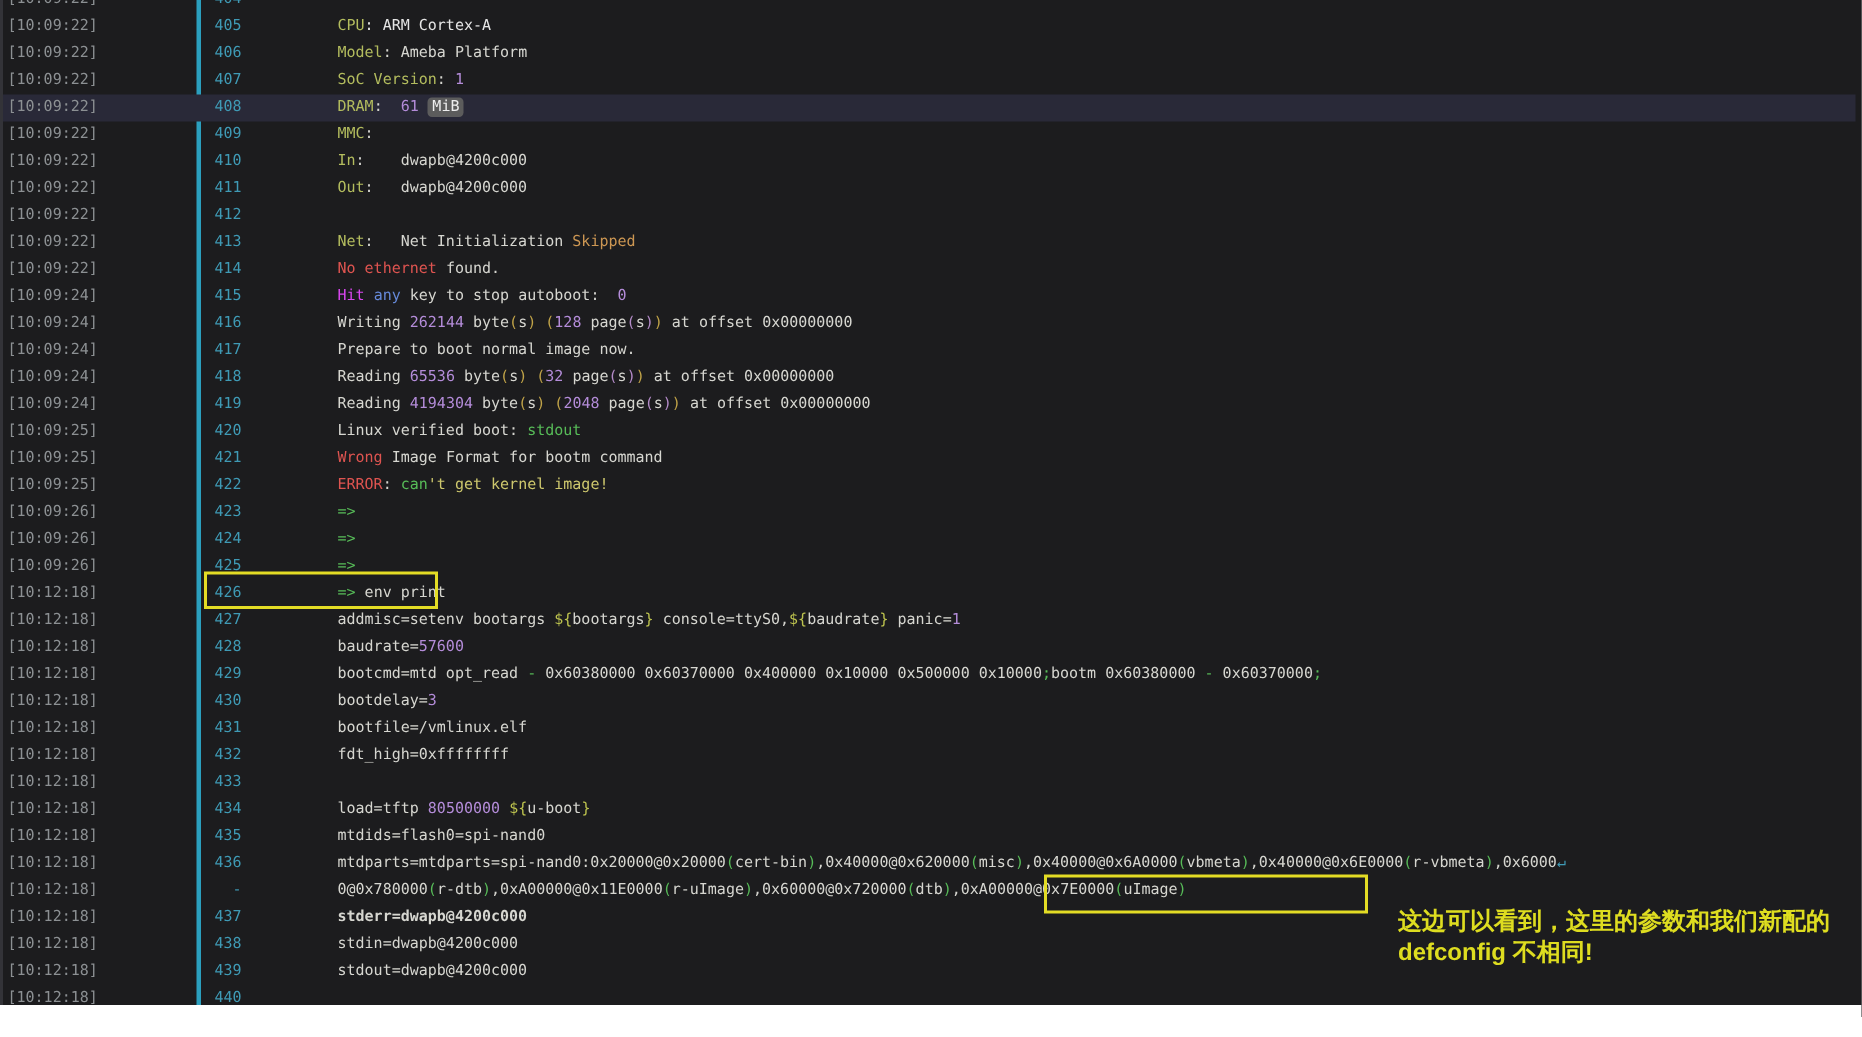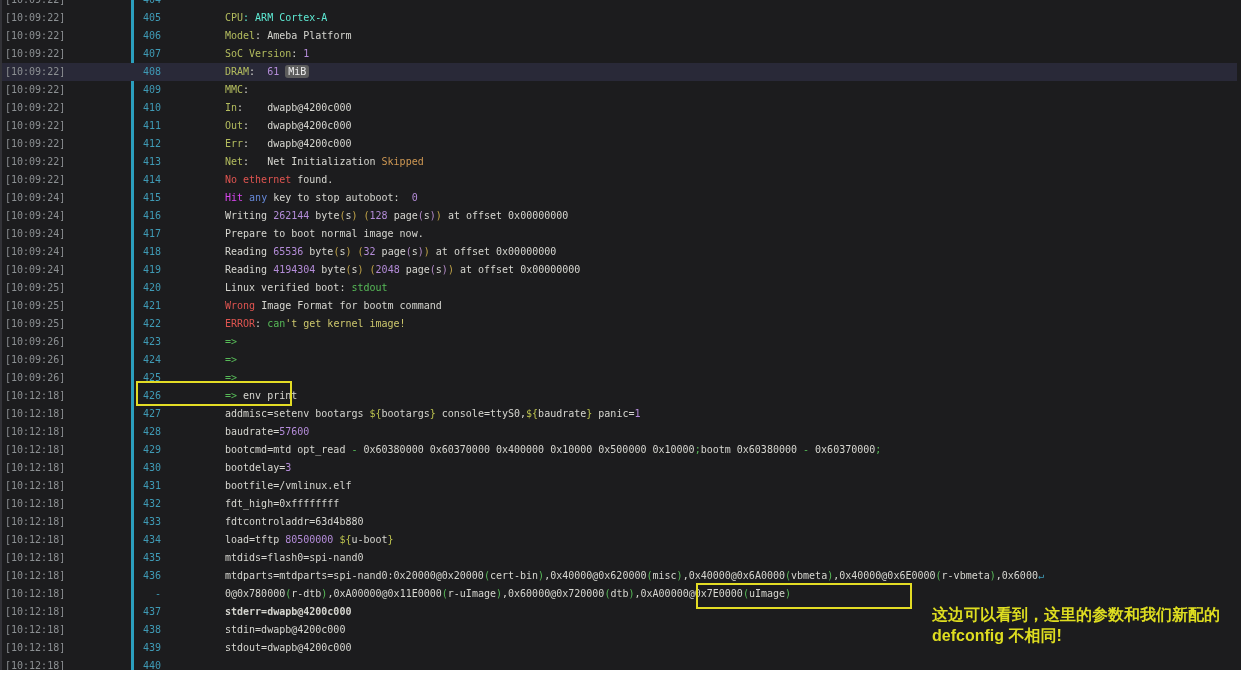--- a/index.html
+++ b/index.html
@@ -34,49 +34,49 @@
     font-size:16px;line-height:21px;font-weight:600;
   }
 </style>
 </head>
 <body>
 
 <div id="log-viewer">
   <div id="gutter-separator"></div>
   <div id="rows">
       <div class="row"><span class="ts">[10:09:22]</span><span class="lnum">404</span><span class="content"></span></div>
-      <div class="row"><span class="ts">[10:09:22]</span><span class="lnum">405</span><span class="content"><span style="color: rgb(179, 188, 94);">CPU</span><span style="color: #5eead4;">: ARM Cortex-A</span></span></div>
+      <div class="row"><span class="ts">[10:09:22]</span><span class="lnum">405</span><span class="content"><span style="color: rgb(179, 188, 94);">CPU</span><span style="color: #e5e5e5;">: ARM Cortex-A</span></span></div>
       <div class="row"><span class="ts">[10:09:22]</span><span class="lnum">406</span><span class="content"><span style="color: rgb(179, 188, 94);">Model</span><span style="color: rgb(214, 214, 208);">: Ameba Platform</span></span></div>
       <div class="row"><span class="ts">[10:09:22]</span><span class="lnum">407</span><span class="content"><span style="color: rgb(179, 188, 94);">SoC Version</span><span style="color: rgb(214, 214, 208);">: </span><span style="color: rgb(180, 140, 217);">1</span></span></div>
       <div class="row hl"><span class="ts">[10:09:22]</span><span class="lnum">408</span><span class="content"><span style="color: rgb(179, 188, 94);">DRAM</span><span style="color: rgb(214, 214, 208);">:  </span><span style="color: rgb(180, 140, 217);">61</span><span style="color: rgb(214, 214, 208);"> </span><span class="seg-match">MiB</span></span></div>
       <div class="row"><span class="ts">[10:09:22]</span><span class="lnum">409</span><span class="content"><span style="color: rgb(179, 188, 94);">MMC</span><span style="color: rgb(214, 214, 208);">:</span></span></div>
       <div class="row"><span class="ts">[10:09:22]</span><span class="lnum">410</span><span class="content"><span style="color: rgb(179, 188, 94);">In</span><span style="color: rgb(214, 214, 208);">:    dwapb@4200c000</span></span></div>
       <div class="row"><span class="ts">[10:09:22]</span><span class="lnum">411</span><span class="content"><span style="color: rgb(179, 188, 94);">Out</span><span style="color: rgb(214, 214, 208);">:   dwapb@4200c000</span></span></div>
-      <div class="row"><span class="ts">[10:09:22]</span><span class="lnum">412</span><span class="content"><span style="color: rgb(179, 188, 94);">Err</span><span style="color: rgb(214, 214, 208);">:   dwapb@4200c000</span></span></div>
+      <div class="row"><span class="ts">[10:09:22]</span><span class="lnum">412</span></div>
       <div class="row"><span class="ts">[10:09:22]</span><span class="lnum">413</span><span class="content"><span style="color: rgb(179, 188, 94);">Net</span><span style="color: rgb(214, 214, 208);">:   Net Initialization </span><span style="color: rgb(205, 151, 83);">Skipped</span></span></div>
       <div class="row"><span class="ts">[10:09:22]</span><span class="lnum">414</span><span class="content"><span style="color: rgb(222, 84, 80);">No ethernet</span><span style="color: rgb(214, 214, 208);"> found.</span></span></div>
       <div class="row"><span class="ts">[10:09:24]</span><span class="lnum">415</span><span class="content"><span style="color: #d946ef;">Hit </span><span style="color: rgb(102, 137, 217);">any</span><span style="color: rgb(214, 214, 208);"> key to stop autoboot:  </span><span style="color: rgb(180, 140, 217);">0</span></span></div>
       <div class="row"><span class="ts">[10:09:24]</span><span class="lnum">416</span><span class="content"><span style="color: rgb(214, 214, 208);">Writing </span><span style="color: rgb(180, 140, 217);">262144</span><span style="color: rgb(214, 214, 208);"> byte</span><span style="color: rgb(192, 163, 72);">(</span><span style="color: rgb(214, 214, 208);">s</span><span style="color: rgb(192, 163, 72);">)</span><span style="color: rgb(214, 214, 208);"> </span><span style="color: rgb(192, 163, 72);">(</span><span style="color: rgb(180, 140, 217);">128</span><span style="color: rgb(214, 214, 208);"> page</span><span style="color: rgb(180, 139, 201);">(</span><span style="color: rgb(214, 214, 208);">s</span><span style="color: rgb(180, 139, 201);">)</span><span style="color: rgb(192, 163, 72);">)</span><span style="color: rgb(214, 214, 208);"> at offset 0x00000000</span></span></div>
       <div class="row"><span class="ts">[10:09:24]</span><span class="lnum">417</span><span class="content"><span style="color: rgb(214, 214, 208);">Prepare to boot normal image now.</span></span></div>
       <div class="row"><span class="ts">[10:09:24]</span><span class="lnum">418</span><span class="content"><span style="color: rgb(214, 214, 208);">Reading </span><span style="color: rgb(180, 140, 217);">65536</span><span style="color: rgb(214, 214, 208);"> byte</span><span style="color: rgb(192, 163, 72);">(</span><span style="color: rgb(214, 214, 208);">s</span><span style="color: rgb(192, 163, 72);">)</span><span style="color: rgb(214, 214, 208);"> </span><span style="color: rgb(192, 163, 72);">(</span><span style="color: rgb(180, 140, 217);">32</span><span style="color: rgb(214, 214, 208);"> page</span><span style="color: rgb(180, 139, 201);">(</span><span style="color: rgb(214, 214, 208);">s</span><span style="color: rgb(180, 139, 201);">)</span><span style="color: rgb(192, 163, 72);">)</span><span style="color: rgb(214, 214, 208);"> at offset 0x00000000</span></span></div>
       <div class="row"><span class="ts">[10:09:24]</span><span class="lnum">419</span><span class="content"><span style="color: rgb(214, 214, 208);">Reading </span><span style="color: rgb(180, 140, 217);">4194304</span><span style="color: rgb(214, 214, 208);"> byte</span><span style="color: rgb(192, 163, 72);">(</span><span style="color: rgb(214, 214, 208);">s</span><span style="color: rgb(192, 163, 72);">)</span><span style="color: rgb(214, 214, 208);"> </span><span style="color: rgb(192, 163, 72);">(</span><span style="color: rgb(180, 140, 217);">2048</span><span style="color: rgb(214, 214, 208);"> page</span><span style="color: rgb(180, 139, 201);">(</span><span style="color: rgb(214, 214, 208);">s</span><span style="color: rgb(180, 139, 201);">)</span><span style="color: rgb(192, 163, 72);">)</span><span style="color: rgb(214, 214, 208);"> at offset 0x00000000</span></span></div>
       <div class="row"><span class="ts">[10:09:25]</span><span class="lnum">420</span><span class="content"><span style="color: rgb(214, 214, 208); text-align: center;">Linux verified boot: </span><span style="color: rgb(87, 187, 88);">stdout</span></span></div>
       <div class="row"><span class="ts">[10:09:25]</span><span class="lnum">421</span><span class="content"><span style="color: rgb(222, 84, 80);">Wrong</span><span style="color: rgb(214, 214, 208);"> Image Format for bootm command</span></span></div>
       <div class="row"><span class="ts">[10:09:25]</span><span class="lnum">422</span><span class="content"><span style="color: rgb(222, 84, 80);">ERROR</span><span style="color: rgb(214, 214, 208);">: </span><span style="color: rgb(87, 187, 88);">can</span><span style="color: rgb(205, 199, 109);">'t get kernel image!</span></span></div>
       <div class="row"><span class="ts">[10:09:26]</span><span class="lnum">423</span><span class="content"><span style="color: rgb(87, 187, 88);">=&gt;</span></span></div>
       <div class="row"><span class="ts">[10:09:26]</span><span class="lnum">424</span><span class="content"><span style="color: rgb(87, 187, 88);">=&gt;</span></span></div>
       <div class="row"><span class="ts">[10:09:26]</span><span class="lnum">425</span><span class="content"><span style="color: rgb(87, 187, 88);">=&gt;</span></span></div>
       <div class="row"><span class="ts">[10:12:18]</span><span class="lnum">426</span><span class="content"><span style="color: rgb(87, 187, 88);">=&gt;</span><span style="color: rgb(214, 214, 208);"> env print</span></span></div>
       <div class="row"><span class="ts">[10:12:18]</span><span class="lnum">427</span><span class="content"><span style="color: rgb(214, 214, 208);">addmisc=setenv bootargs </span><span style="color: rgb(188, 194, 78);">${</span><span style="color: rgb(214, 214, 208);">bootargs</span><span style="color: rgb(188, 194, 78);">}</span><span style="color: rgb(214, 214, 208);"> console=ttyS0,</span><span style="color: rgb(188, 194, 78);">${</span><span style="color: rgb(214, 214, 208);">baudrate</span><span style="color: rgb(188, 194, 78);">}</span><span style="color: rgb(214, 214, 208);"> panic=</span><span style="color: rgb(180, 140, 217);">1</span></span></div>
       <div class="row"><span class="ts">[10:12:18]</span><span class="lnum">428</span><span class="content"><span style="color: rgb(214, 214, 208);">baudrate=</span><span style="color: rgb(180, 140, 217);">57600</span></span></div>
       <div class="row"><span class="ts">[10:12:18]</span><span class="lnum">429</span><span class="content"><span style="color: rgb(214, 214, 208);">bootcmd=mtd opt_read </span><span style="color: rgb(87, 187, 88);">-</span><span style="color: rgb(214, 214, 208);"> 0x60380000 0x60370000 0x400000 0x10000 0x500000 0x10000</span><span style="color: rgb(87, 187, 88);">;</span><span style="color: rgb(214, 214, 208);">bootm 0x60380000 </span><span style="color: rgb(87, 187, 88);">-</span><span style="color: rgb(214, 214, 208);"> 0x60370000</span><span style="color: rgb(87, 187, 88);">;</span></span></div>
       <div class="row"><span class="ts">[10:12:18]</span><span class="lnum">430</span><span class="content"><span style="color: rgb(214, 214, 208);">bootdelay=</span><span style="color: rgb(180, 140, 217);">3</span></span></div>
       <div class="row"><span class="ts">[10:12:18]</span><span class="lnum">431</span><span class="content"><span style="color: rgb(214, 214, 208);">bootfile=/vmlinux.elf</span></span></div>
       <div class="row"><span class="ts">[10:12:18]</span><span class="lnum">432</span><span class="content"><span style="color: rgb(214, 214, 208);">fdt_high=0xffffffff</span></span></div>
-      <div class="row"><span class="ts">[10:12:18]</span><span class="lnum">433</span><span class="content"><span style="color: rgb(214, 214, 208);">fdtcontroladdr=63d4b880</span></span></div>
+      <div class="row"><span class="ts">[10:12:18]</span><span class="lnum">433</span></div>
       <div class="row"><span class="ts">[10:12:18]</span><span class="lnum">434</span><span class="content"><span style="color: rgb(214, 214, 208);">load=tftp </span><span style="color: rgb(180, 140, 217);">80500000</span><span style="color: rgb(214, 214, 208);"> </span><span style="color: rgb(188, 194, 78);">${</span><span style="color: rgb(214, 214, 208);">u-boot</span><span style="color: rgb(188, 194, 78);">}</span></span></div>
       <div class="row"><span class="ts">[10:12:18]</span><span class="lnum">435</span><span class="content"><span style="color: rgb(214, 214, 208);">mtdids=flash0=spi-nand0</span></span></div>
       <div class="row"><span class="ts">[10:12:18]</span><span class="lnum">436</span><span class="content"><span style="color: rgb(214, 214, 208);">mtdparts=mtdparts=spi-nand0:0x20000@0x20000</span><span style="color: rgb(87, 187, 88);">(</span><span style="color: rgb(214, 214, 208);">cert-bin</span><span style="color: rgb(87, 187, 88);">)</span><span style="color: rgb(214, 214, 208);">,0x40000@0x620000</span><span style="color: rgb(87, 187, 88);">(</span><span style="color: rgb(214, 214, 208);">misc</span><span style="color: rgb(87, 187, 88);">)</span><span style="color: rgb(214, 214, 208);">,0x40000@0x6A0000</span><span style="color: rgb(87, 187, 88);">(</span><span style="color: rgb(214, 214, 208);">vbmeta</span><span style="color: rgb(87, 187, 88);">)</span><span style="color: rgb(214, 214, 208);">,0x40000@0x6E0000</span><span style="color: rgb(87, 187, 88);">(</span><span style="color: rgb(214, 214, 208);">r-vbmeta</span><span style="color: rgb(87, 187, 88);">)</span><span style="color: rgb(214, 214, 208);">,0x6000</span><span style="color: rgb(63, 154, 181);">↵</span></span></div>
       <div class="row"><span class="ts">[10:12:18]</span><span class="lnum">-</span><span class="content"><span style="color: rgb(214, 214, 208);">0@0x780000</span><span style="color: rgb(87, 187, 88);">(</span><span style="color: rgb(214, 214, 208);">r-dtb</span><span style="color: rgb(87, 187, 88);">)</span><span style="color: rgb(214, 214, 208);">,0xA00000@0x11E0000</span><span style="color: rgb(87, 187, 88);">(</span><span style="color: rgb(214, 214, 208);">r-uImage</span><span style="color: rgb(87, 187, 88);">)</span><span style="color: rgb(214, 214, 208);">,0x60000@0x720000</span><span style="color: rgb(87, 187, 88);">(</span><span style="color: rgb(214, 214, 208);">dtb</span><span style="color: rgb(87, 187, 88);">)</span><span style="color: rgb(214, 214, 208);">,</span><span style="color: rgb(214, 214, 208);">0xA00000@0x7E0000</span><span style="color: rgb(87, 187, 88);">(</span><span style="color: rgb(214, 214, 208);">uImage</span><span style="color: rgb(87, 187, 88);">)</span></span></div>
       <div class="row"><span class="ts">[10:12:18]</span><span class="lnum">437</span><span class="content"><span style="color: rgb(214, 214, 208); font-weight: bold;">stderr=dwapb@4200c000</span></span></div>
       <div class="row"><span class="ts">[10:12:18]</span><span class="lnum">438</span><span class="content"><span style="color: rgb(214, 214, 208);">stdin=dwapb@4200c000</span></span></div>
       <div class="row"><span class="ts">[10:12:18]</span><span class="lnum">439</span><span class="content"><span style="color: rgb(214, 214, 208);">stdout=dwapb@4200c000</span></span></div>
       <div class="row"><span class="ts">[10:12:18]</span><span class="lnum">440</span><span class="content"></span></div>
     </div>
 

